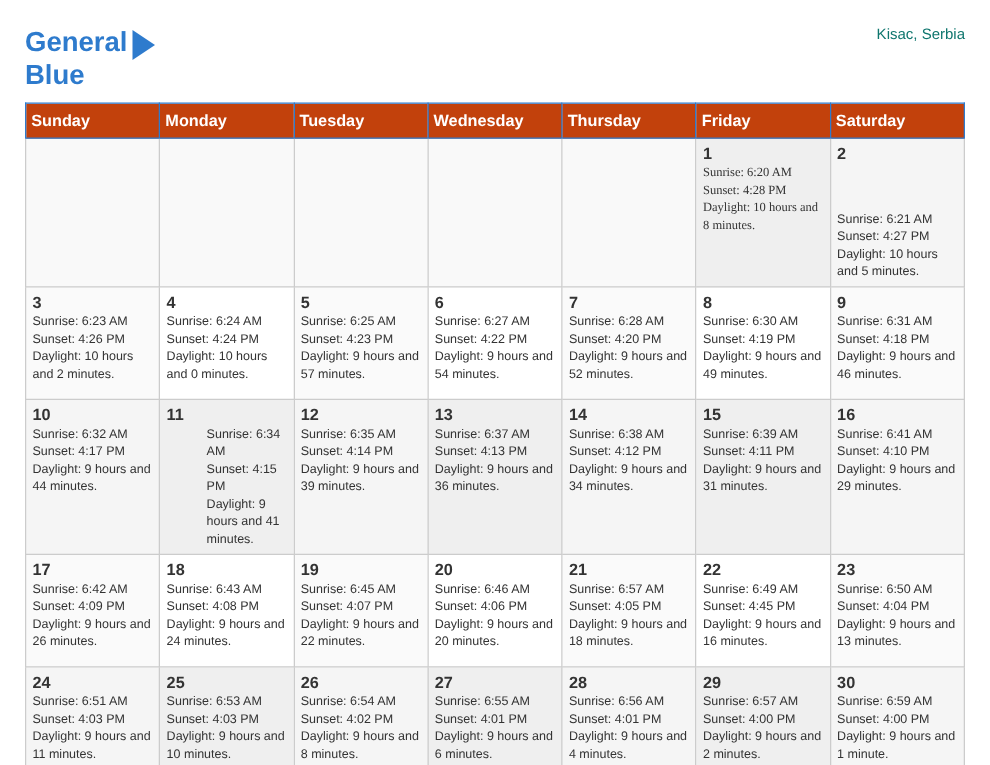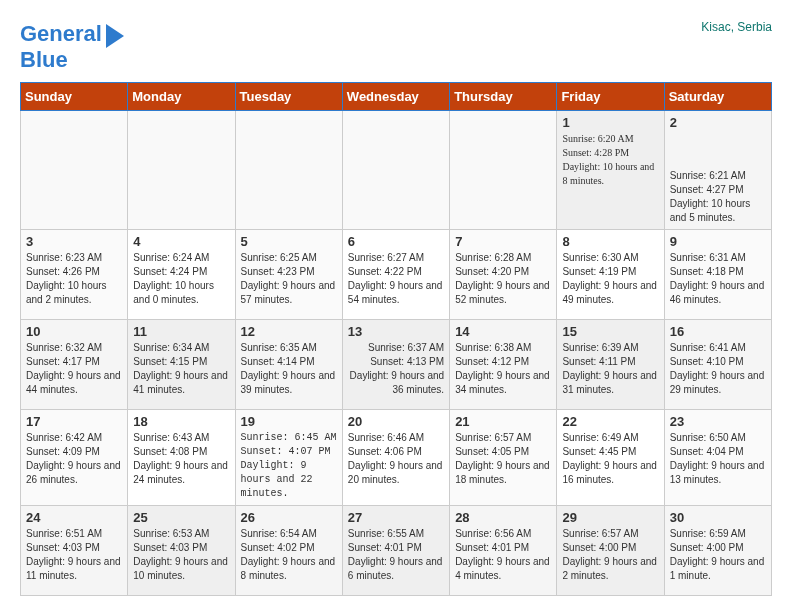--- a/index.html
+++ b/index.html
@@ -123,33 +123,33 @@
         </tr>
         <tr>
           <td>
             <span class="day-num">10</span>
             <div class="day-info" style="white-space: pre-line;">Sunrise: 6:32 AM
 Sunset: 4:17 PM
 Daylight: 9 hours and 44 minutes.</div>
           </td>
           <td>
             <span class="day-num">11</span>
-            <div class="day-info" style="white-space: pre-line;">Sunrise: 6:34 AM
+            <div class="day-info" style="white-space: pre-line; margin-left: 32px;">Sunrise: 6:34 AM
 Sunset: 4:15 PM
 Daylight: 9 hours and 41 minutes.</div>
           </td>
           <td>
             <span class="day-num">12</span>
             <div class="day-info" style="white-space: pre-line;">Sunrise: 6:35 AM
 Sunset: 4:14 PM
 Daylight: 9 hours and 39 minutes.</div>
           </td>
           <td>
             <span class="day-num">13</span>
-            <div class="day-info" style="white-space: pre-line; text-align: right;">Sunrise: 6:37 AM
+            <div class="day-info" style="white-space: pre-line;">Sunrise: 6:37 AM
 Sunset: 4:13 PM
 Daylight: 9 hours and 36 minutes.</div>
           </td>
           <td>
             <span class="day-num">14</span>
             <div class="day-info" style="white-space: pre-line;">Sunrise: 6:38 AM
 Sunset: 4:12 PM
 Daylight: 9 hours and 34 minutes.</div>
           </td>
           <td>
@@ -173,21 +173,21 @@
 Daylight: 9 hours and 26 minutes.</div>
           </td>
           <td>
             <span class="day-num">18</span>
             <div class="day-info" style="white-space: pre-line;">Sunrise: 6:43 AM
 Sunset: 4:08 PM
 Daylight: 9 hours and 24 minutes.</div>
           </td>
           <td>
             <span class="day-num">19</span>
-            <div class="day-info" style="white-space: pre-line; font-family: Liberation Mono, monospace;">Sunrise: 6:45 AM
+            <div class="day-info" style="white-space: pre-line;">Sunrise: 6:45 AM
 Sunset: 4:07 PM
 Daylight: 9 hours and 22 minutes.</div>
           </td>
           <td>
             <span class="day-num">20</span>
             <div class="day-info" style="white-space: pre-line;">Sunrise: 6:46 AM
 Sunset: 4:06 PM
 Daylight: 9 hours and 20 minutes.</div>
           </td>
           <td>

